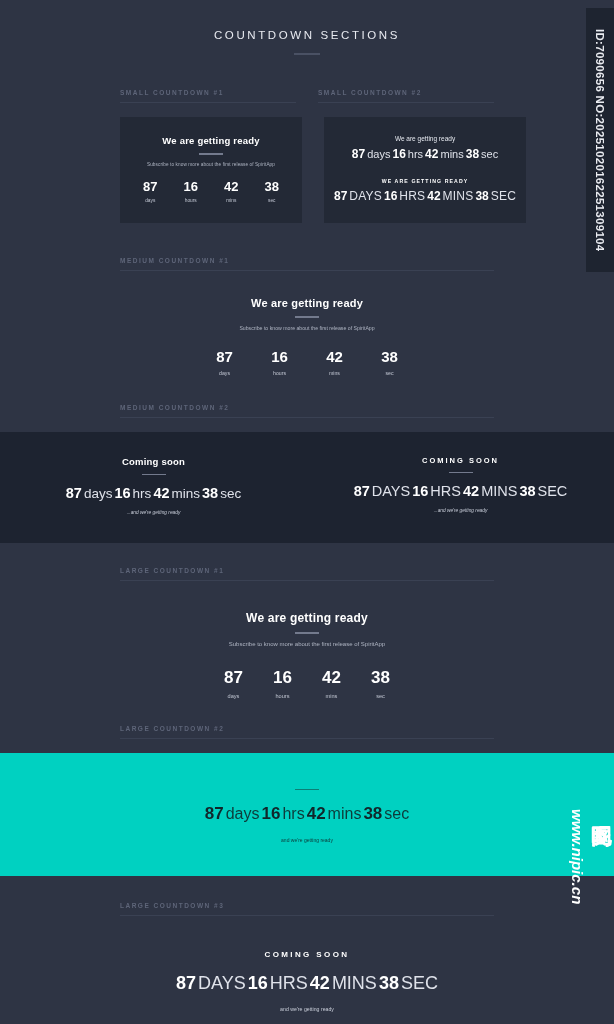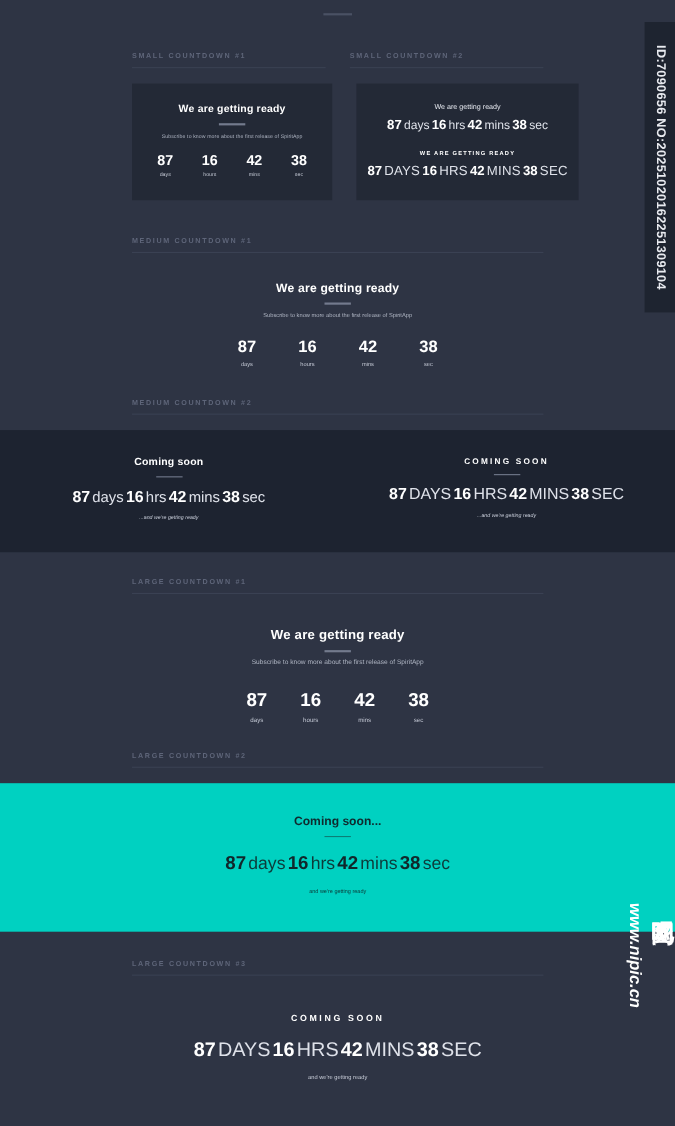--- a/index.html
+++ b/index.html
@@ -168,20 +168,21 @@
     font-size:15px;
     white-space:nowrap;
   }
   .wm-bot .cn { font-style:normal; font-size:21px; letter-spacing:1px; }
 </style>
 </head>
 <body>
 
 <div class="page">
 
+  <div class="page-title">COUNTDOWN SECTIONS</div>
   <div class="title-rule"></div>
 
   <div class="sec-label-wrap" style="display:flex;gap:22px;">
     <div style="flex:1;">
       <div class="sec-label">SMALL COUNTDOWN #1</div>
       <div class="sec-rule"></div>
     </div>
     <div style="flex:1;">
       <div class="sec-label">SMALL COUNTDOWN #2</div>
       <div class="sec-rule"></div>
@@ -365,21 +366,20 @@
       </div>
     </div>
   </div>
 
   <div class="sec-label-wrap" style="margin-top:26px;">
     <div class="sec-label">LARGE COUNTDOWN #2</div>
     <div class="sec-rule"></div>
   </div>
 
   <div class="band-teal teal center">
-    <div class="h">Coming soon...</div>
     <div class="divider dark"></div>
     <div class="inline-row">
       <span class="n">87</span>
         <span class="sp"></span>
         <span class="u">days</span>
         <span class="sp"></span>
       <span class="n">16</span>
         <span class="sp"></span>
         <span class="u">hrs</span>
         <span class="sp"></span>

